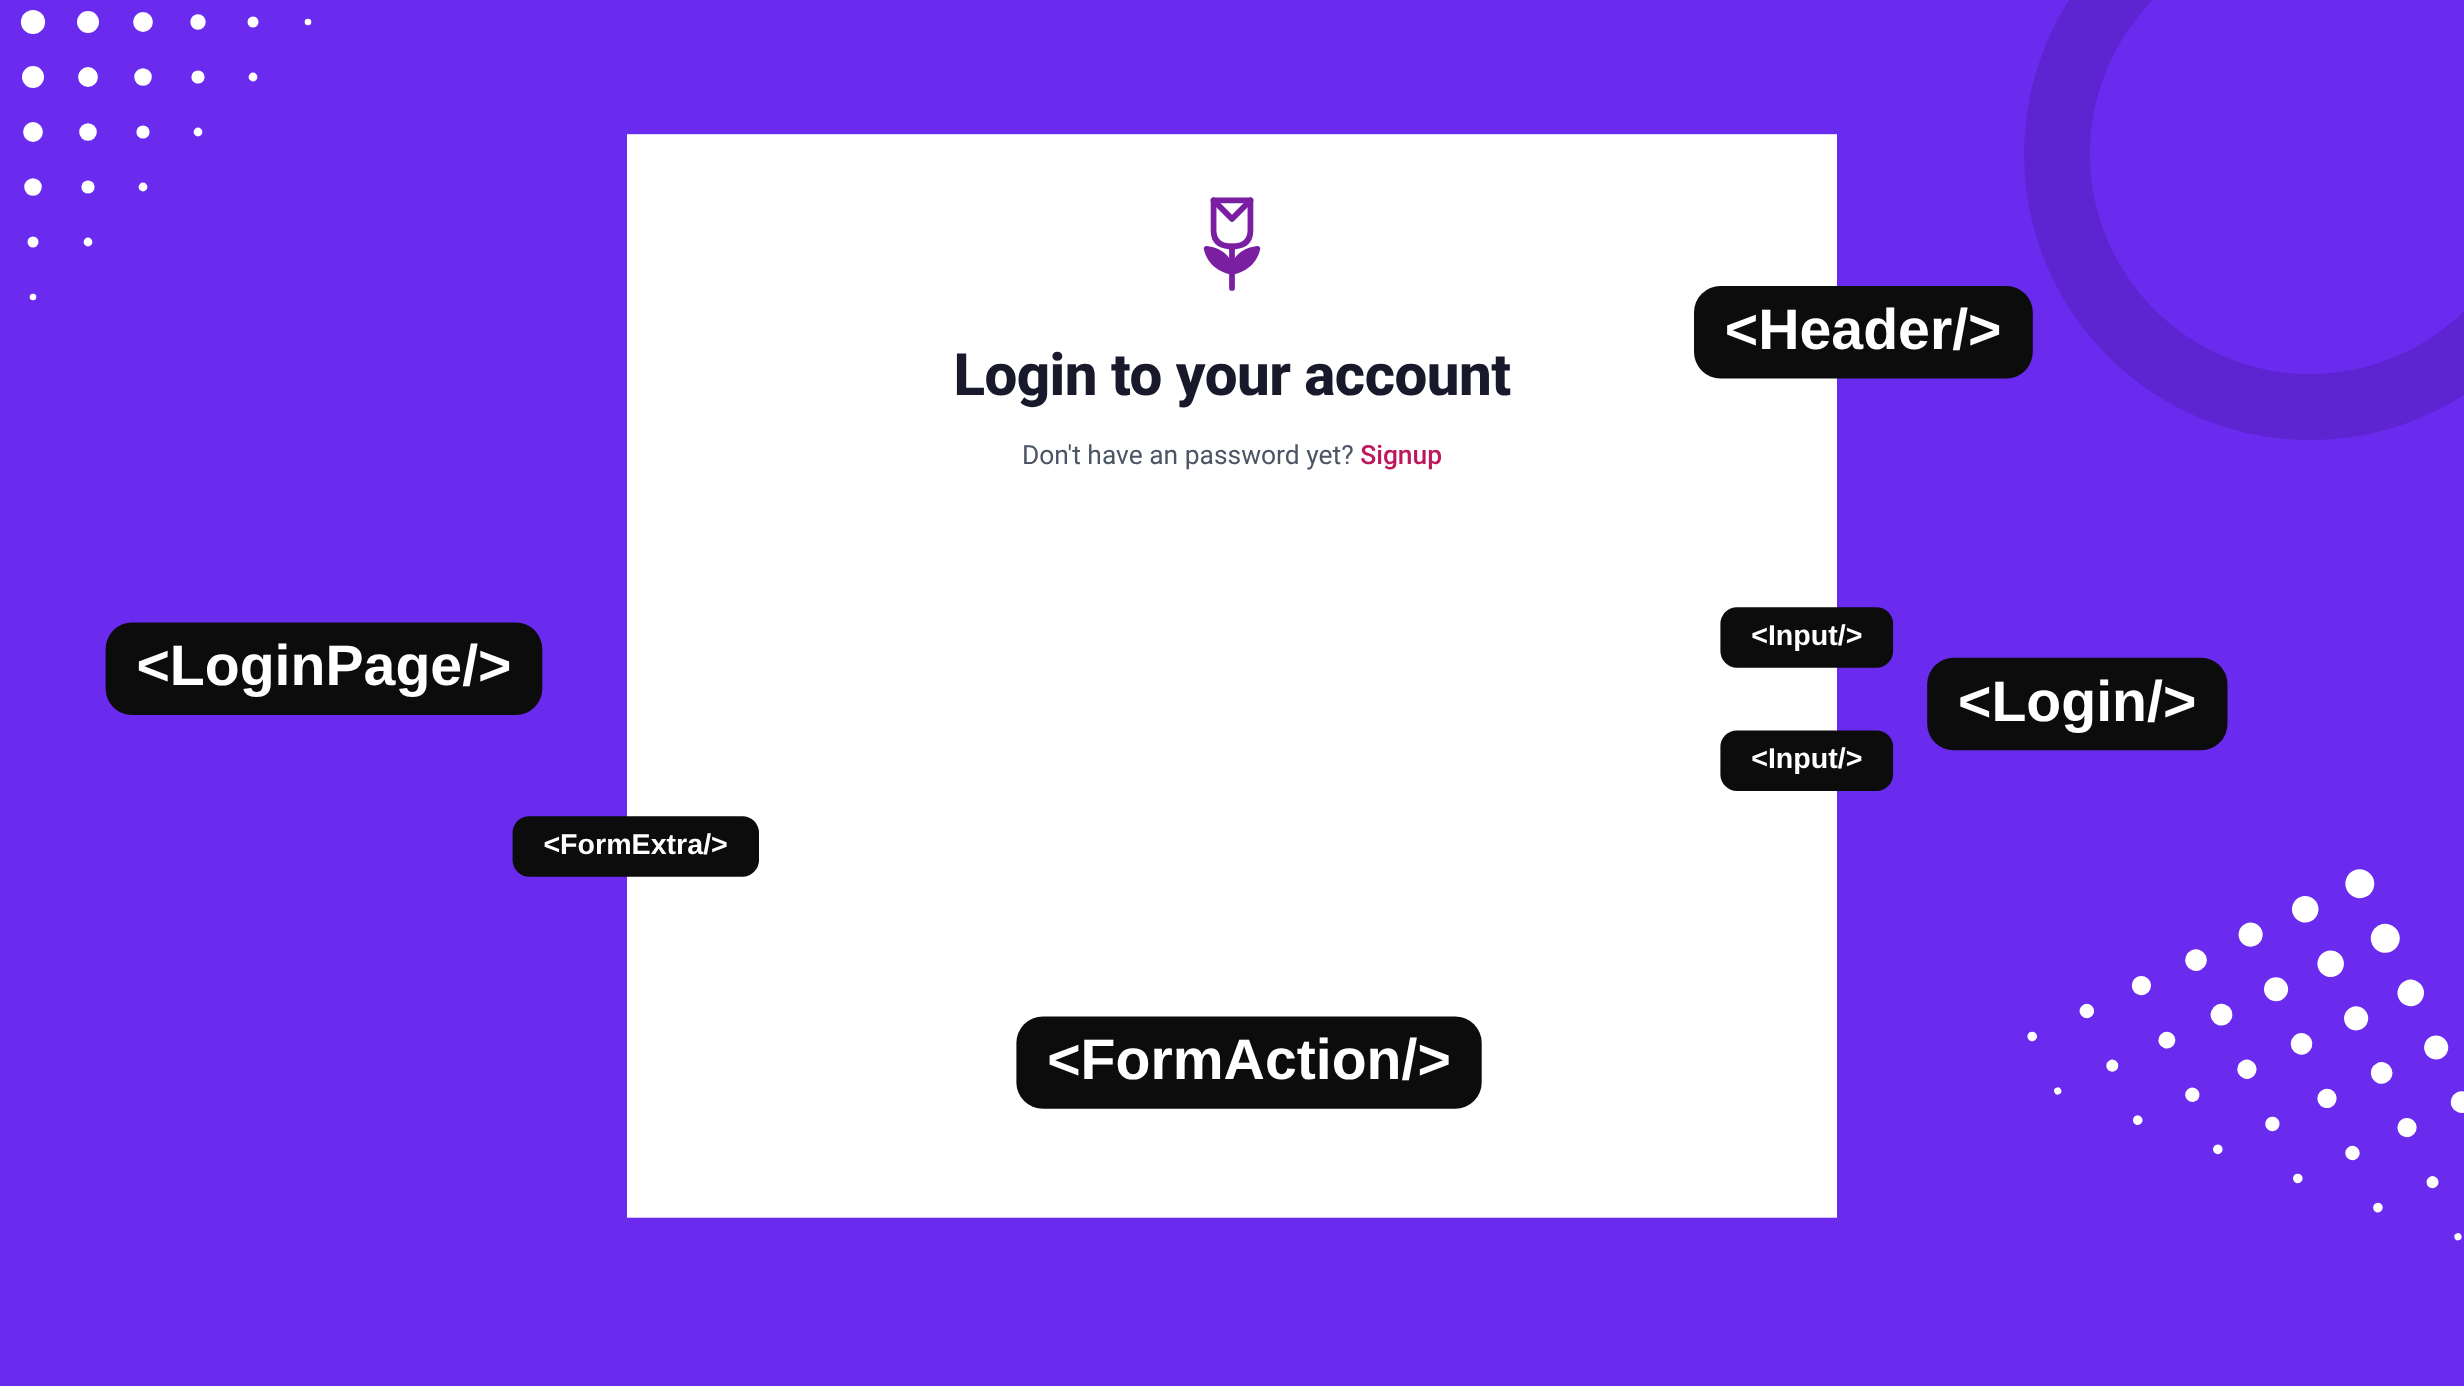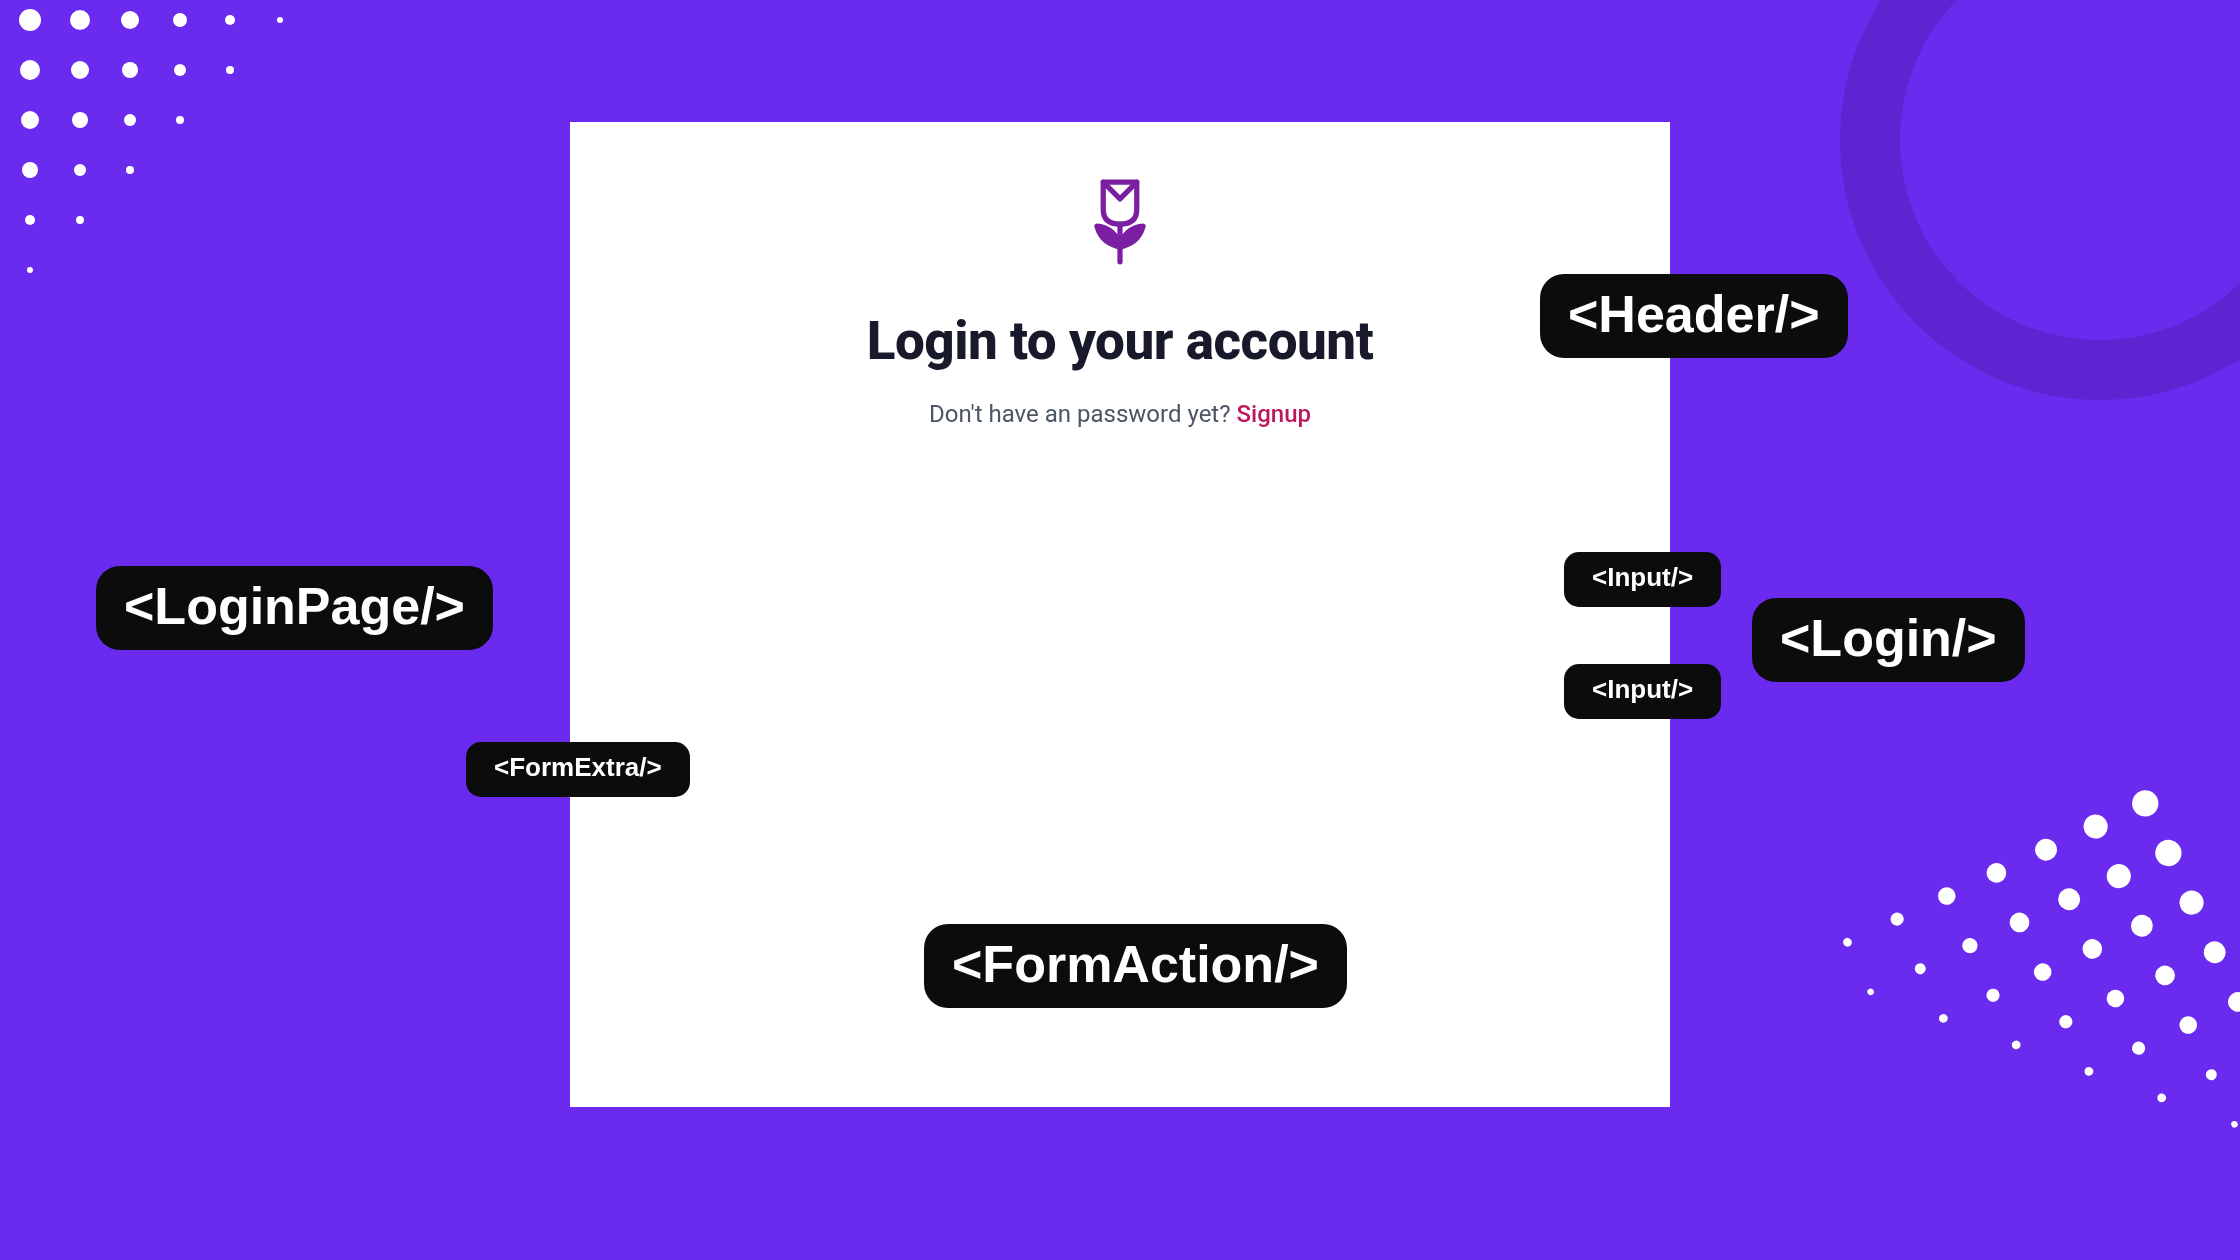--- a/index.html
+++ b/index.html
@@ -235,18 +235,18 @@
 
   <h1 class="page-title">Login to your account</h1>
 
   <p class="signup-line">
     <span>Don't have an password yet? </span><a href="#">Signup</a>
   </p>
 
 </div>
 
 <div class="tag tag-lg" style="left:96px; top:566px;">&lt;LoginPage/&gt;</div>
-<div class="tag tag-lg" style="left:1540px; top:274px;">&lt;Header/&gt;</div>
+<div class="tag tag-lg" style="left:1540px; top:260px;">&lt;Header/&gt;</div>
 <div class="tag tag-md" style="left:1564px; top:552px;">&lt;Input/&gt;</div>
 <div class="tag tag-md" style="left:1564px; top:664px;">&lt;Input/&gt;</div>
 <div class="tag tag-md" style="left:466px; top:742px;">&lt;FormExtra/&gt;</div>
 <div class="tag tag-lg" style="left:924px; top:924px;">&lt;FormAction/&gt;</div>
 <div class="tag tag-lg" style="left:1752px; top:598px;">&lt;Login/&gt;</div>
 
 </body></html>

